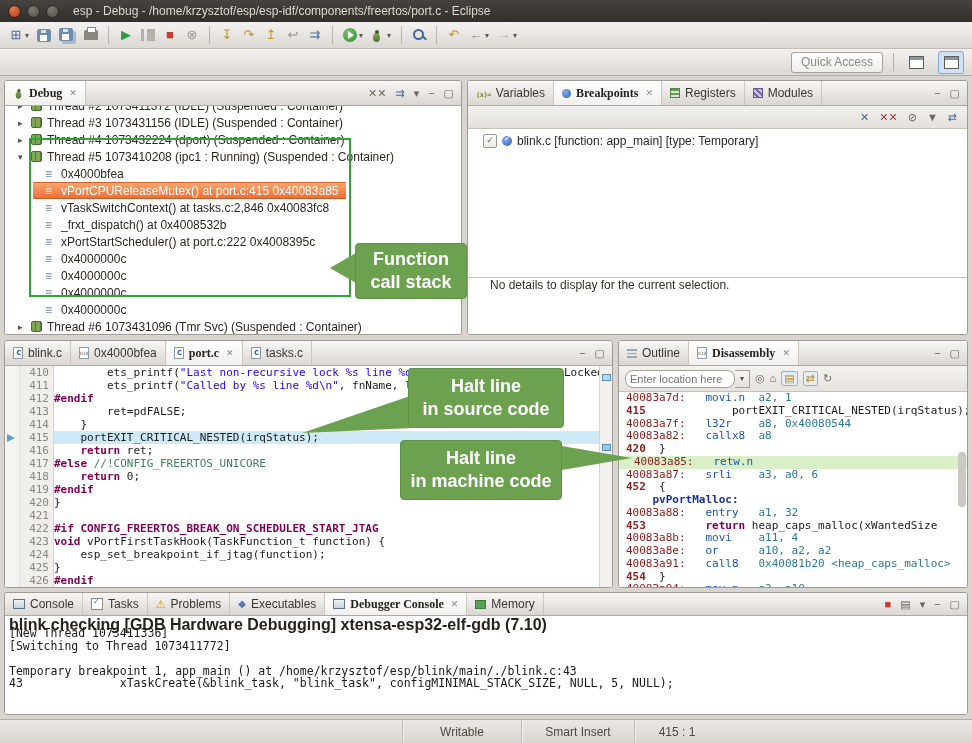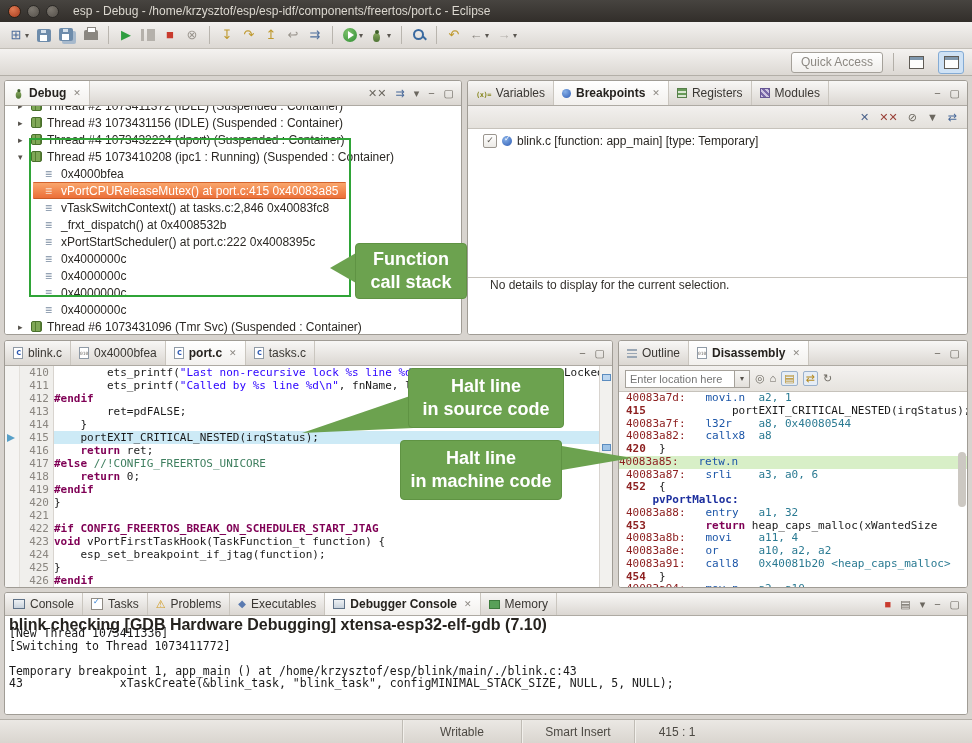--- a/index.html
+++ b/index.html
@@ -50,21 +50,21 @@
   .ic-bug::after{content:"";position:absolute;left:4px;top:1px;width:4px;height:4px;border-radius:50%;background:#3f5f2a;}
   .ic-search{width:14px;height:14px;position:relative;display:inline-block;}
   .ic-search::before{content:"";position:absolute;left:1px;top:1px;width:7px;height:7px;border:2px solid #3a6aa0;border-radius:50%;}
   .ic-search::after{content:"";position:absolute;left:10px;top:9px;width:5px;height:2px;background:#3a6aa0;transform:rotate(45deg);}
 
   
   .panel{position:absolute;background:#fff;border:1px solid #a09c95;border-radius:3px;overflow:hidden;box-sizing:border-box;}
   .tabbar{height:24px;display:flex;align-items:stretch;background:linear-gradient(#f8f7f6,#dbd7d2);
     border-bottom:1px solid #aeaaa3;font-size:12px;}
   .tab{display:flex;align-items:center;gap:5px;padding:0 8px;color:#3a3733;border-right:1px solid #cac6bf;white-space:nowrap;}
-  .tab.selected{background:linear-gradient(#ffffff,#f2f0ed);font-weight:bold;color:#26231f;}
+  .tab.selected{background:linear-gradient(#ffffff,#f2f0ed);font-weight:bold;color:#26231f;font-family:Liberation Serif, serif;}
   .tclose{font-size:9px;color:#8d8983;margin-left:2px;font-weight:normal;}
   .tb-actions{margin-left:auto;display:flex;align-items:center;gap:9px;padding:0 7px;}
   .va{font-size:11px;color:#6b675f;line-height:1;}
   .va.red{color:#c93b2e;}
   .va.blue{color:#4a6a9a;}
 
   
   .ico-page{width:10px;height:12px;background:#fff;border:1px solid #8f9aa6;position:relative;box-sizing:border-box;display:inline-block;}
   .ico-page.c::after{content:"c";position:absolute;left:2px;top:-1px;font:bold 9px "DejaVu Sans Mono",monospace;color:#2a56b0;}
   .ico-page.asm::after{content:"010";position:absolute;left:0px;top:3px;font:4.5px "DejaVu Sans Mono",monospace;color:#6a6660;}
@@ -125,28 +125,28 @@
   .cl.hl{background:#cdeaf6;}
   .c-p{color:#1a1a1a;}.c-s{color:#2a00ff;}.c-kw{color:#7f0055;font-weight:bold;}
   .c-dir{color:#7f0055;font-weight:bold;}.c-com{color:#3f7f5f;}
   .ed-over{width:12px;background:#f2f1ee;border-left:1px solid #d8d4cf;position:relative;flex:none;}
   .ov-mark{position:absolute;left:2px;width:7px;height:5px;background:#9ec3e6;border:1px solid #5b8cbf;}
 
   
   #disasm-panel{left:618px;top:340px;width:350px;height:248px;}
   .loc-bar{height:26px;background:linear-gradient(#f4f2f0,#e6e3de);border-bottom:1px solid #c6c2bb;
     display:flex;align-items:center;gap:5px;padding:0 6px;box-sizing:border-box;}
-  .loc-input{width:110px;height:18px;border:1px solid #a5a19a;border-radius:0;font-size:11px;
+  .loc-input{width:110px;height:18px;border:1px solid #a5a19a;border-radius:8px;font-size:11px;
     padding:0 4px;color:#6f6b64;background:#fff;box-sizing:border-box;font-family:"Liberation Sans",sans-serif;}
   .loc-caret{width:15px;height:18px;border:1px solid #a5a19a;border-left:none;margin-left:-5px;box-sizing:border-box;
     background:linear-gradient(#f7f6f4,#e3e0db);font-size:8px;display:flex;align-items:center;justify-content:center;color:#55514b;}
   .pressed{background:#e6edf5;border:1px solid #9ab1cc;border-radius:2px;padding:1px 2px;}
   .dbody{height:198px;background:#fff;font:11px "DejaVu Sans Mono",monospace;padding-left:7px;overflow:hidden;position:relative;}
   .dl{height:12.75px;line-height:12.75px;white-space:pre;}
-  .dl.dhl{background:#d8efc7;margin-left:-7px;padding-left:0;}
+  .dl.dhl{background:#d8efc7;margin-left:-7px;padding-left:15px;}
   .d-a{color:#8d2020;}.d-m{color:#1c56a8;margin-top:15px;}.d-o{color:#2a7a92;}
   .d-ln{color:#8d2020;font-weight:bold;}.d-lbl{color:#1c2f9e;font-weight:bold;}
   .d-kw{color:#7f0055;font-weight:bold;}.d-p{color:#1a1a1a;}
   .dscroll{position:absolute;right:1px;top:60px;width:8px;height:55px;background:#ccc8c2;border-radius:4px;}
 
   
   #console-panel{left:4px;top:592px;width:964px;height:123px;}
   #console-panel .tabbar{height:22px;}
   .con-body{height:101px;background:#fff;overflow:hidden;padding:2px 0 0 4px;box-sizing:border-box;}
   .con-header{font-weight:bold;font-size:16px;color:#26231f;height:14px;line-height:14px;white-space:nowrap;}

